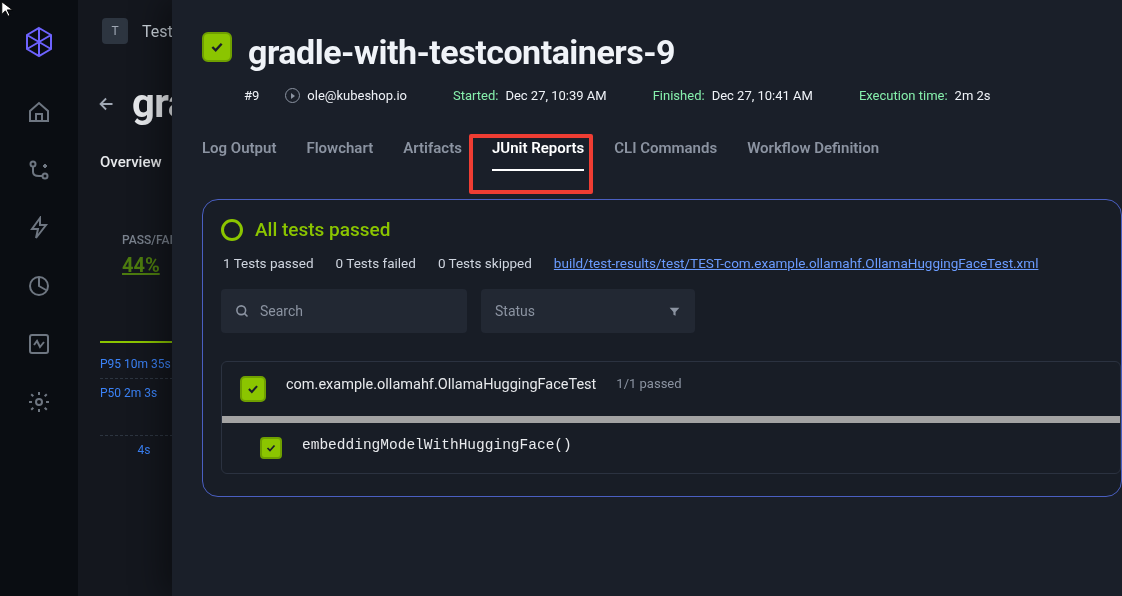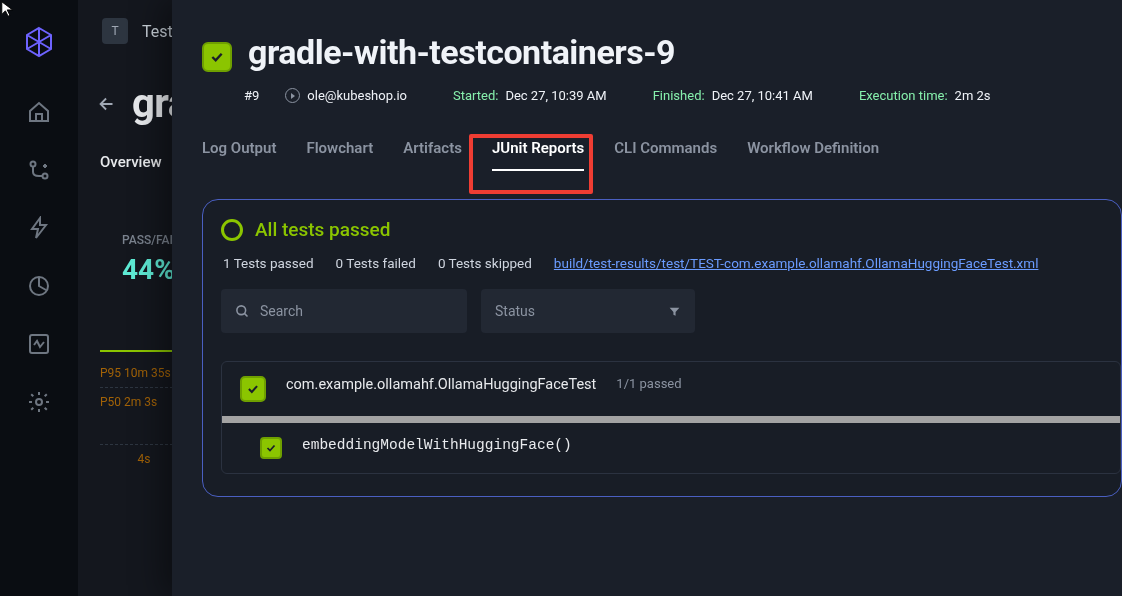--- a/index.html
+++ b/index.html
@@ -35,42 +35,42 @@
     .bg-title-row { display:flex; align-items:center; gap:14px; padding: 36px 0 0 8px; }
     .bg-back { width:22px; height:22px; color:#a0a8b4; }
     .bg-title { font-size: 40px; font-weight: 700; color:#e8eaed; letter-spacing:-0.5px; }
     .bg-overview { padding: 26px 0 0 12px; font-size:15px; color:#e8eaed; font-weight:500; }
     .bg-card {
       margin: 54px 0 0 12px;
       width: 88px;
       padding: 8px 0 0 22px;
     }
     .bg-pass-label { font-size:12px; color:#7a828e; font-weight:500; }
-    .bg-pass-val { font-size:28px; font-weight:700; color:#5eead4; padding-top:6px; }
+    .bg-pass-val { font-size:20px; font-weight:700; color:#4d7c0f; padding-top:6px;text-decoration:underline; }
     .bg-stats {
       margin: 64px 0 0 12px;
       width: 88px;
       border-top: 2px solid #8bc500;
       padding-top: 14px;
-      font-size: 12px; color:#a16207;
+      font-size: 12px; color:#3b82f6;
     }
     .bg-stats div { padding: 7px 0; border-top: 1px dashed #2d3540; }
     .bg-stats div:first-child { border-top:none; padding-top:0; }
     .bg-stats-bot { margin-top: 28px; border-top: 1px solid #2d3540; text-align: center; }
     .pink-bar { position: absolute; left: 252px; top: 516px; width: 6px; height: 20px; background:#ff3b8d; z-index:2; }
 
     .panel {
       position: absolute;
       left: 172px; top: 0; right: 0; bottom: 0;
       background: #1a1f29;
       box-shadow: -10px 0 30px rgba(0,0,0,0.4);
       z-index: 10;
       padding: 32px 0 0 30px;
     }
-    .panel-title-row { display:flex; align-items:flex-end; gap:16px; }
+    .panel-title-row { display:flex; align-items:flex-start; gap:16px; }
     .status-chip {
       width: 30px; height: 30px; border-radius: 6px;
       background: #8bc500;
       border: 2px solid #6fa000;
       display:flex; align-items:center; justify-content:center;
       color:#1a1f29;
     }
     .status-chip.sm { width:26px; height:26px; border-radius:5px; }
     .status-chip.xs { width:22px; height:22px; border-radius:4px; }
     .status-chip svg { width:16px; height:16px; }

